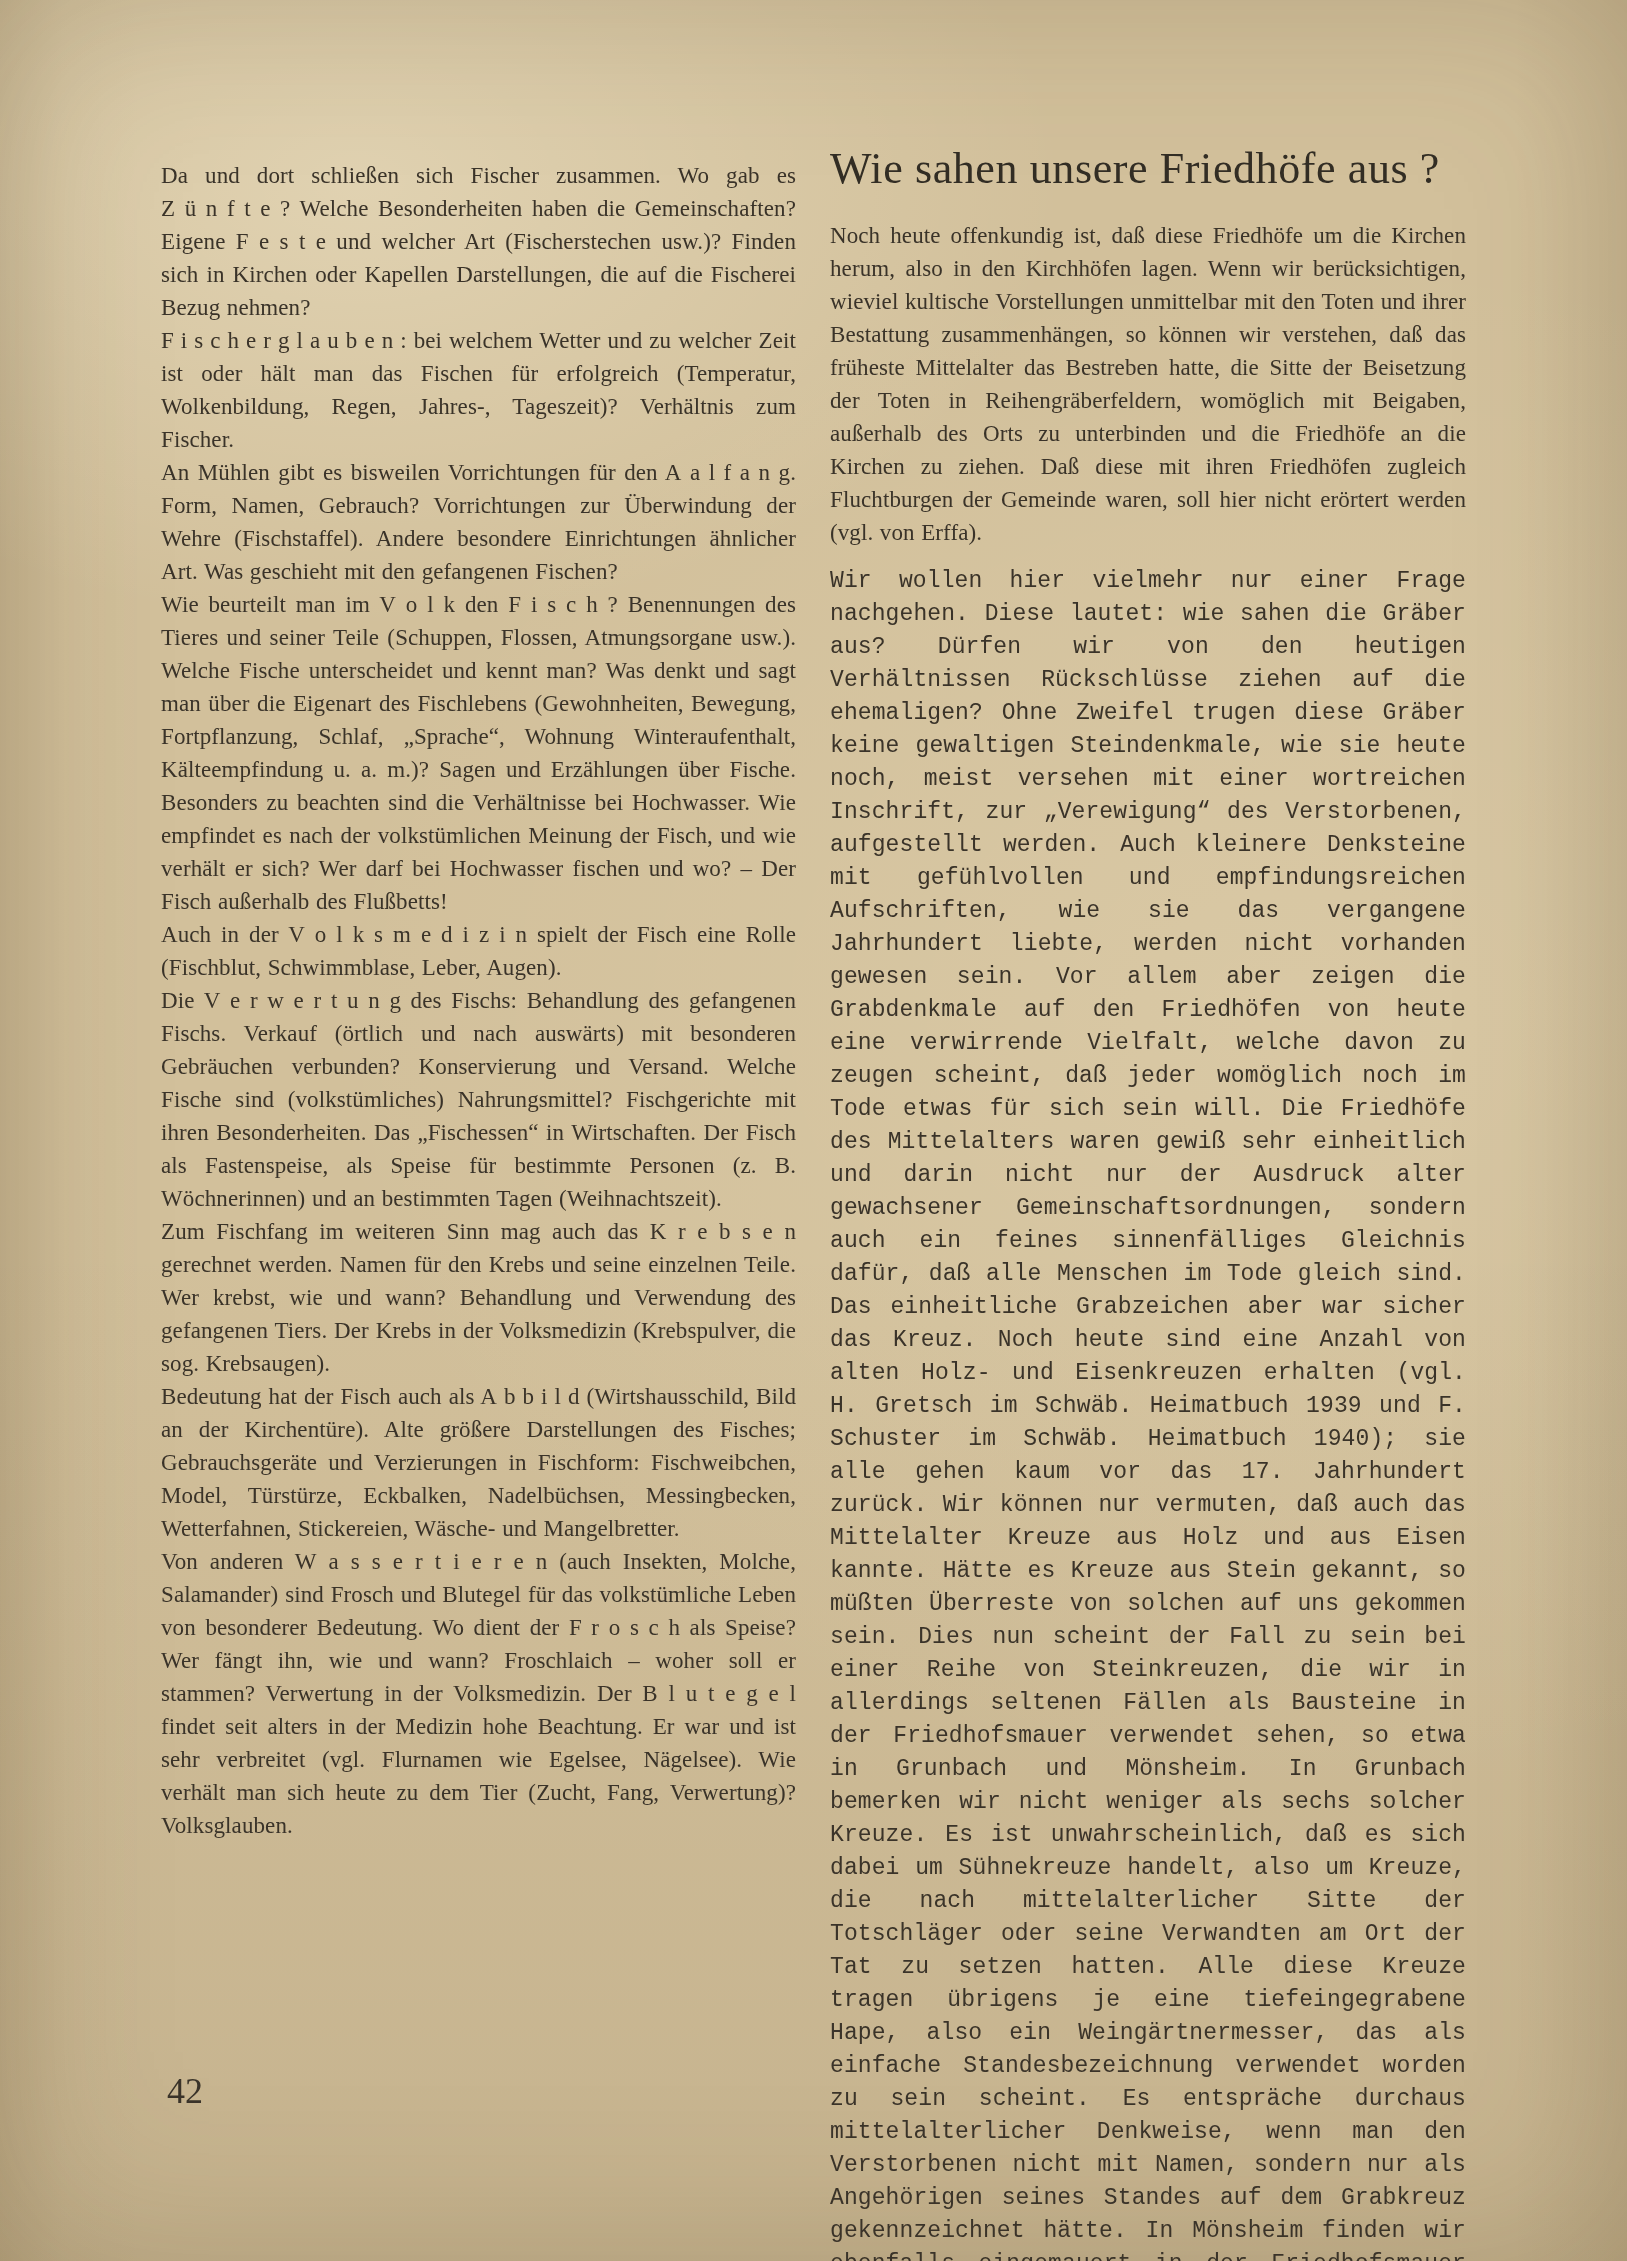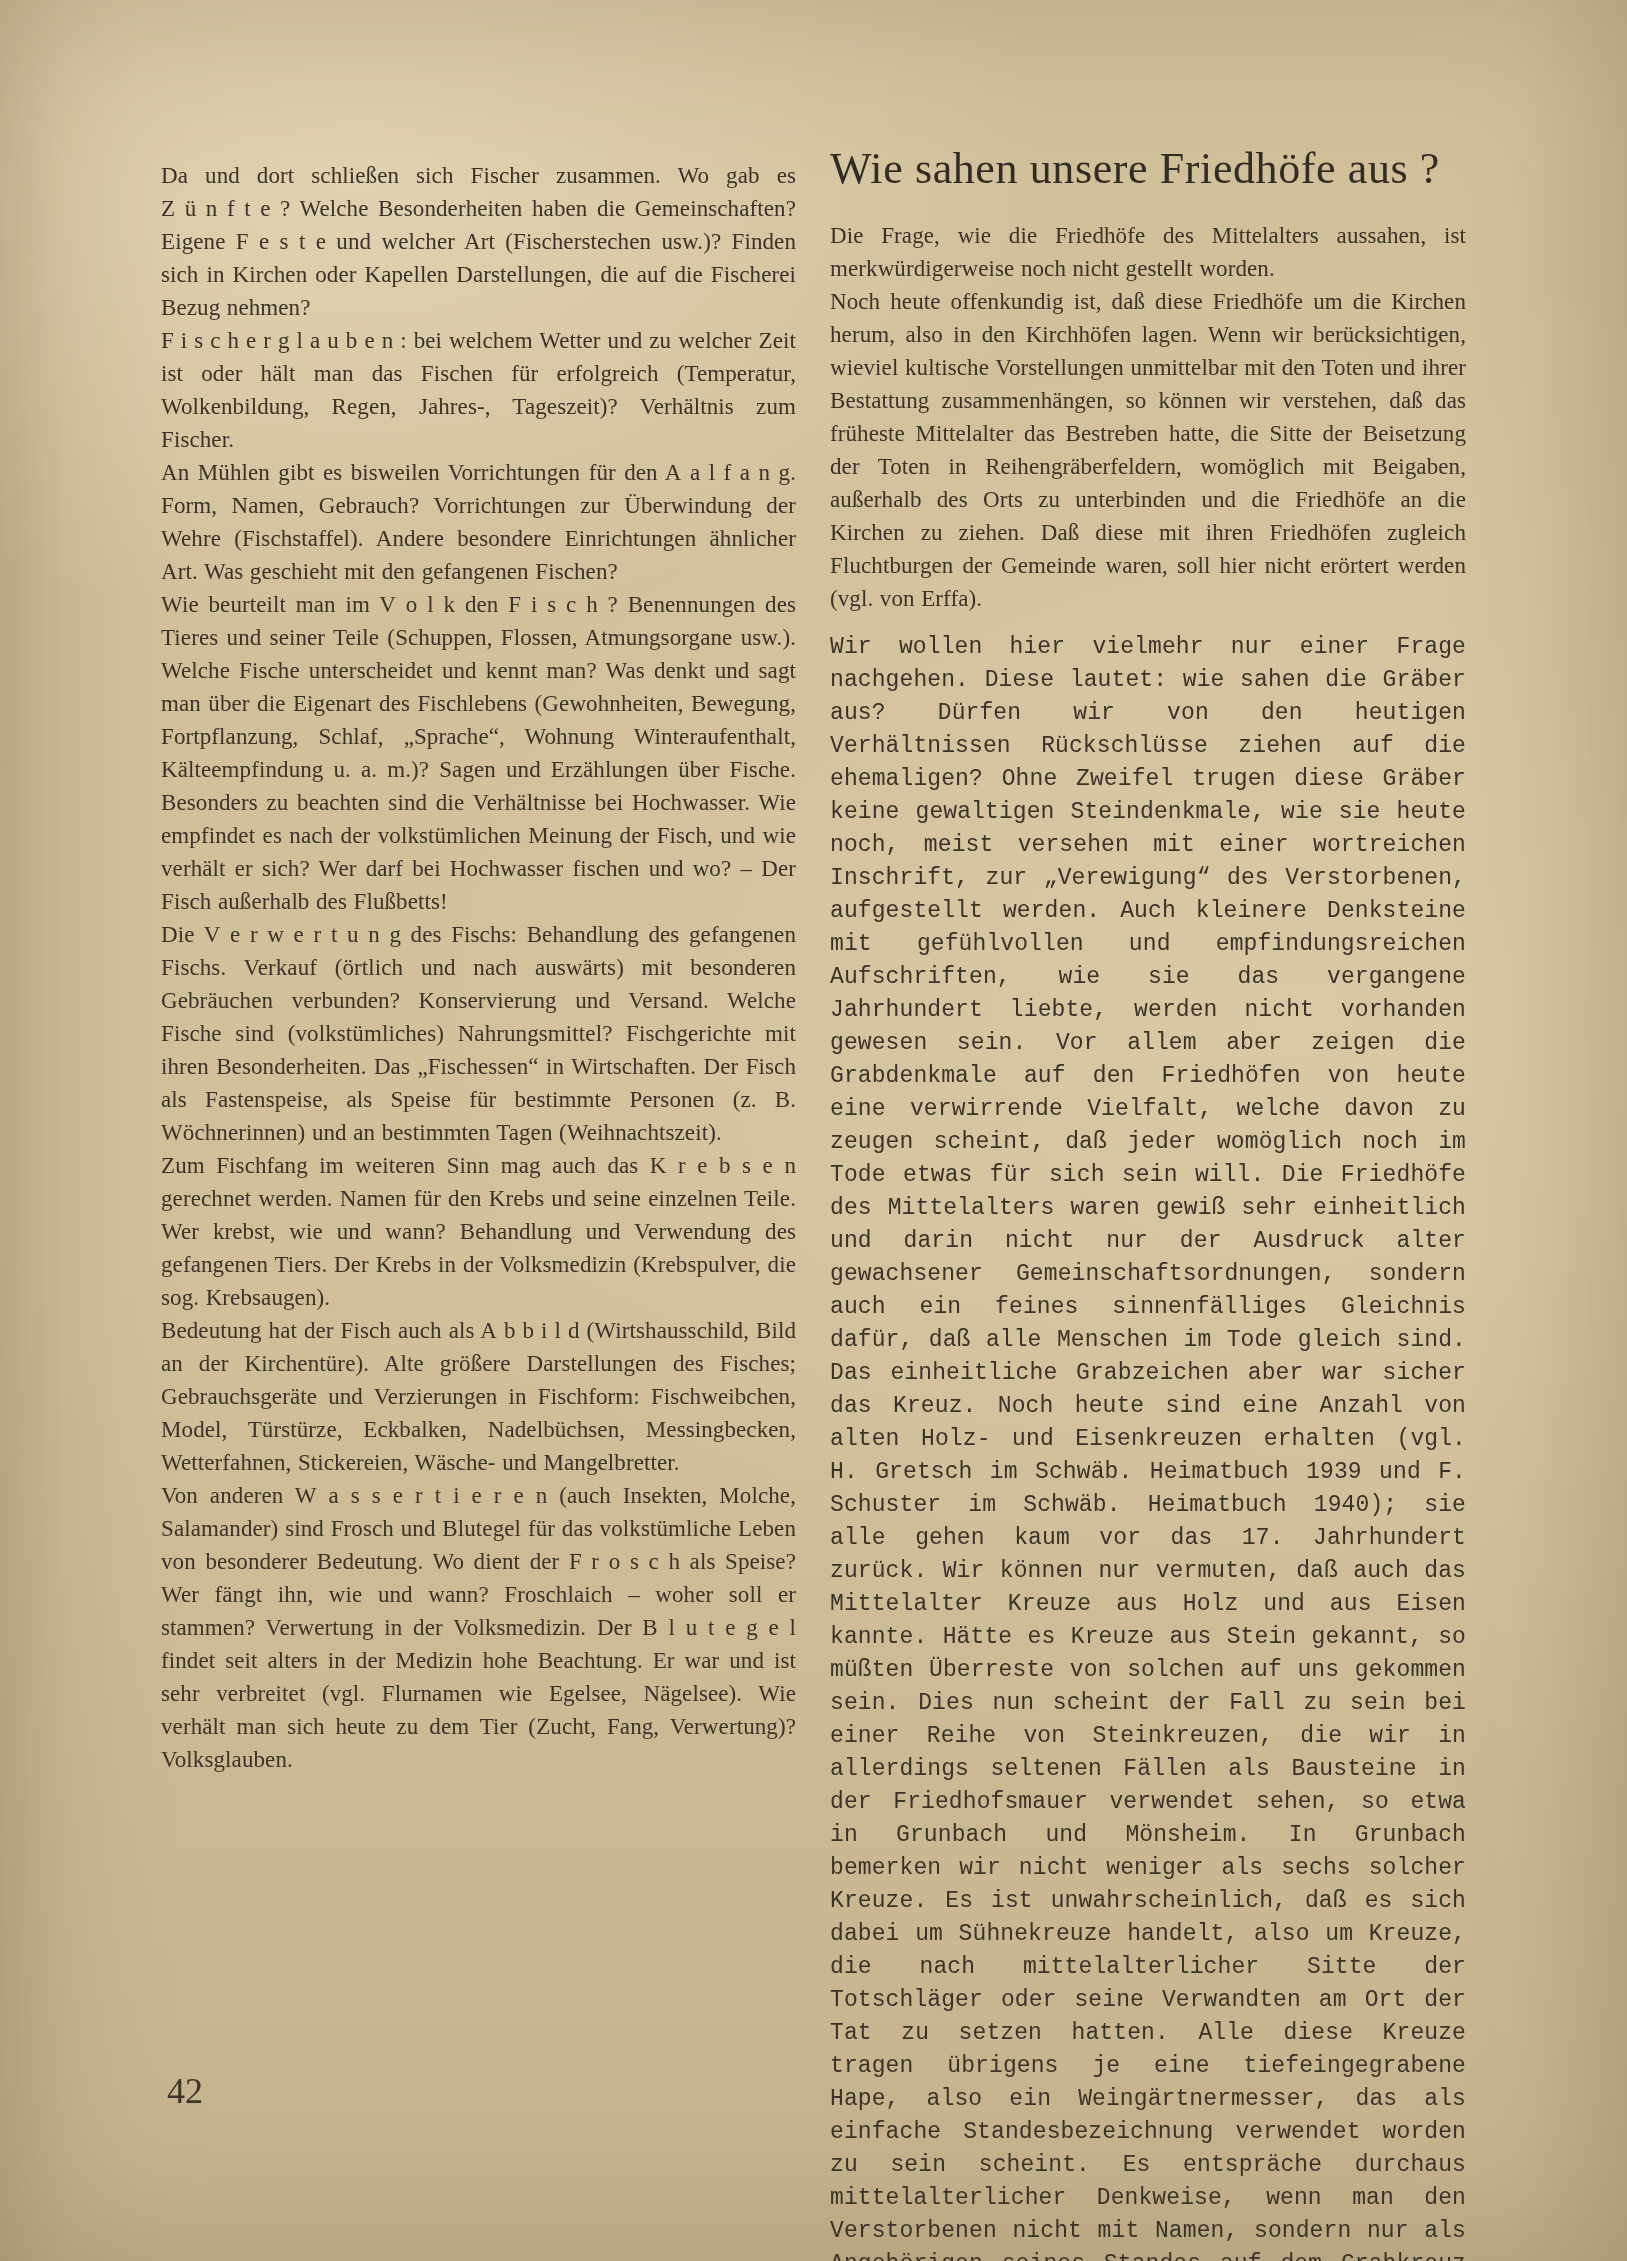--- a/index.html
+++ b/index.html
@@ -69,29 +69,29 @@
 </head>
 <body>
 
 <div class="page">
 
   <div class="column column-left">
     <p>Da und dort schließen sich Fischer zusammen. Wo gab es Z&nbsp;ü&nbsp;n&nbsp;f&nbsp;t&nbsp;e&nbsp;? Welche Besonderheiten haben die Gemeinschaften? Eigene F&nbsp;e&nbsp;s&nbsp;t&nbsp;e und welcher Art (Fischerstechen usw.)? Finden sich in Kirchen oder Kapellen Darstellungen, die auf die Fischerei Bezug nehmen?</p>
     <p>F&nbsp;i&nbsp;s&nbsp;c&nbsp;h&nbsp;e&nbsp;r&nbsp;g&nbsp;l&nbsp;a&nbsp;u&nbsp;b&nbsp;e&nbsp;n&nbsp;: bei welchem Wetter und zu welcher Zeit ist oder hält man das Fischen für erfolgreich (Temperatur, Wolkenbildung, Regen, Jahres-, Tageszeit)? Verhältnis zum Fischer.</p>
     <p>An Mühlen gibt es bisweilen Vorrichtungen für den A&nbsp;a&nbsp;l&nbsp;f&nbsp;a&nbsp;n&nbsp;g. Form, Namen, Gebrauch? Vorrichtungen zur Überwindung der Wehre (Fischstaffel). Andere besondere Einrichtungen ähnlicher Art. Was geschieht mit den gefangenen Fischen?</p>
     <p>Wie beurteilt man im V&nbsp;o&nbsp;l&nbsp;k den F&nbsp;i&nbsp;s&nbsp;c&nbsp;h&nbsp;? Benennungen des Tieres und seiner Teile (Schuppen, Flossen, Atmungsorgane usw.). Welche Fische unterscheidet und kennt man? Was denkt und sagt man über die Eigenart des Fischlebens (Gewohnheiten, Bewegung, Fortpflanzung, Schlaf, „Sprache“, Wohnung Winteraufenthalt, Kälteempfindung u. a. m.)? Sagen und Erzählungen über Fische. Besonders zu beachten sind die Verhältnisse bei Hochwasser. Wie empfindet es nach der volkstümlichen Meinung der Fisch, und wie verhält er sich? Wer darf bei Hochwasser fischen und wo? – Der Fisch außerhalb des Flußbetts!</p>
+    <p>Auch in der V&nbsp;o&nbsp;l&nbsp;k&nbsp;s&nbsp;m&nbsp;e&nbsp;d&nbsp;i&nbsp;z&nbsp;i&nbsp;n spielt der Fisch eine Rolle (Fischblut, Schwimmblase, Leber, Augen).</p>
     <p>Die V&nbsp;e&nbsp;r&nbsp;w&nbsp;e&nbsp;r&nbsp;t&nbsp;u&nbsp;n&nbsp;g des Fischs: Behandlung des gefangenen Fischs. Verkauf (örtlich und nach auswärts) mit besonderen Gebräuchen verbunden? Konservierung und Versand. Welche Fische sind (volkstümliches) Nahrungsmittel? Fischgerichte mit ihren Besonderheiten. Das „Fischessen“ in Wirtschaften. Der Fisch als Fastenspeise, als Speise für bestimmte Personen (z. B. Wöchnerinnen) und an bestimmten Tagen (Weihnachtszeit).</p>
     <p>Zum Fischfang im weiteren Sinn mag auch das K&nbsp;r&nbsp;e&nbsp;b&nbsp;s&nbsp;e&nbsp;n gerechnet werden. Namen für den Krebs und seine einzelnen Teile. Wer krebst, wie und wann? Behandlung und Verwendung des gefangenen Tiers. Der Krebs in der Volksmedizin (Krebspulver, die sog. Krebsaugen).</p>
     <p>Bedeutung hat der Fisch auch als A&nbsp;b&nbsp;b&nbsp;i&nbsp;l&nbsp;d (Wirtshausschild, Bild an der Kirchentüre). Alte größere Darstellungen des Fisches; Gebrauchsgeräte und Verzierungen in Fischform: Fischweibchen, Model, Türstürze, Eckbalken, Nadelbüchsen, Messingbecken, Wetterfahnen, Stickereien, Wäsche- und Mangelbretter.</p>
     <p>Von anderen W&nbsp;a&nbsp;s&nbsp;s&nbsp;e&nbsp;r&nbsp;t&nbsp;i&nbsp;e&nbsp;r&nbsp;e&nbsp;n (auch Insekten, Molche, Salamander) sind Frosch und Blutegel für das volkstümliche Leben von besonderer Bedeutung. Wo dient der F&nbsp;r&nbsp;o&nbsp;s&nbsp;c&nbsp;h als Speise? Wer fängt ihn, wie und wann? Froschlaich – woher soll er stammen? Verwertung in der Volksmedizin. Der B&nbsp;l&nbsp;u&nbsp;t&nbsp;e&nbsp;g&nbsp;e&nbsp;l findet seit alters in der Medizin hohe Beachtung. Er war und ist sehr verbreitet (vgl. Flurnamen wie Egelsee, Nägelsee). Wie verhält man sich heute zu dem Tier (Zucht, Fang, Verwertung)? Volksglauben.</p>
   </div>
 
   <div class="column column-right">
     <h1 class="section-heading">Wie sahen unsere Friedhöfe aus&nbsp;?</h1>
-    <p>Die Frage, wie die Friedhöfe des Mittelalters aussahen, ist merkwürdigerweise noch nicht gestellt worden.</p>
     <p>Noch heute offenkundig ist, daß diese Friedhöfe um die Kirchen herum, also in den Kirchhöfen lagen. Wenn wir berücksichtigen, wieviel kultische Vorstellungen unmittelbar mit den Toten und ihrer Bestattung zusammenhängen, so können wir verstehen, daß das früheste Mittelalter das Bestreben hatte, die Sitte der Beisetzung der Toten in Reihengräberfeldern, womöglich mit Beigaben, außerhalb des Orts zu unterbinden und die Friedhöfe an die Kirchen zu ziehen. Daß diese mit ihren Friedhöfen zugleich Fluchtburgen der Gemeinde waren, soll hier nicht erörtert werden (vgl. von Erffa).</p>
     <p class="para-gap">Wir wollen hier vielmehr nur einer Frage nachgehen. Diese lautet: wie sahen die Gräber aus? Dürfen wir von den heutigen Verhältnissen Rückschlüsse ziehen auf die ehemaligen? Ohne Zweifel trugen diese Gräber keine gewaltigen Steindenkmale, wie sie heute noch, meist versehen mit einer wortreichen Inschrift, zur „Verewigung“ des Verstorbenen, aufgestellt werden. Auch kleinere Denksteine mit gefühlvollen und empfindungsreichen Aufschriften, wie sie das vergangene Jahrhundert liebte, werden nicht vorhanden gewesen sein. Vor allem aber zeigen die Grabdenkmale auf den Friedhöfen von heute eine verwirrende Vielfalt, welche davon zu zeugen scheint, daß jeder womöglich noch im Tode etwas für sich sein will. Die Friedhöfe des Mittelalters waren gewiß sehr einheitlich und darin nicht nur der Ausdruck alter gewachsener Gemeinschaftsordnungen, sondern auch ein feines sinnenfälliges Gleichnis dafür, daß alle Menschen im Tode gleich sind. Das einheitliche Grabzeichen aber war sicher das Kreuz. Noch heute sind eine Anzahl von alten Holz- und Eisenkreuzen erhalten (vgl. H. Gretsch im Schwäb. Heimatbuch 1939 und F. Schuster im Schwäb. Heimatbuch 1940); sie alle gehen kaum vor das 17. Jahrhundert zurück. Wir können nur vermuten, daß auch das Mittelalter Kreuze aus Holz und aus Eisen kannte. Hätte es Kreuze aus Stein gekannt, so müßten Überreste von solchen auf uns gekommen sein. Dies nun scheint der Fall zu sein bei einer Reihe von Steinkreuzen, die wir in allerdings seltenen Fällen als Bausteine in der Friedhofsmauer verwendet sehen, so etwa in Grunbach und Mönsheim. In Grunbach bemerken wir nicht weniger als sechs solcher Kreuze. Es ist unwahrscheinlich, daß es sich dabei um Sühnekreuze handelt, also um Kreuze, die nach mittelalterlicher Sitte der Totschläger oder seine Verwandten am Ort der Tat zu setzen hatten. Alle diese Kreuze tragen übrigens je eine tiefeingegrabene Hape, also ein Weingärtnermesser, das als einfache Standesbezeichnung verwendet worden zu sein scheint. Es entspräche durchaus mittelalterlicher Denkweise, wenn man den Verstorbenen nicht mit Namen, sondern nur als Angehörigen seines Standes auf dem Grabkreuz gekennzeichnet hätte. In Mönsheim finden wir ebenfalls eingemauert in der Friedhofsmauer zwei Grabsteine. Der eine trägt ein Rad,</p>
   </div>
 
   <div class="page-number">42</div>
 
 </div>
 
 
 </body></html>

